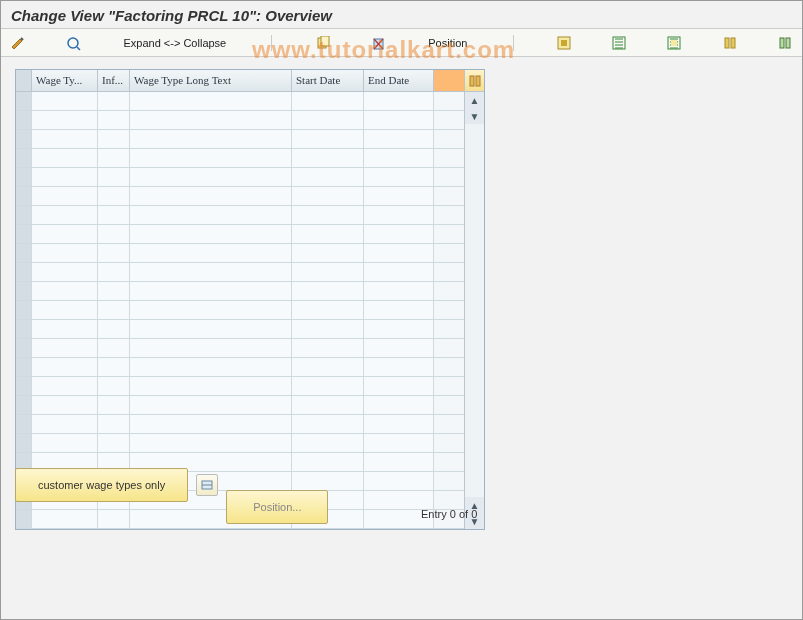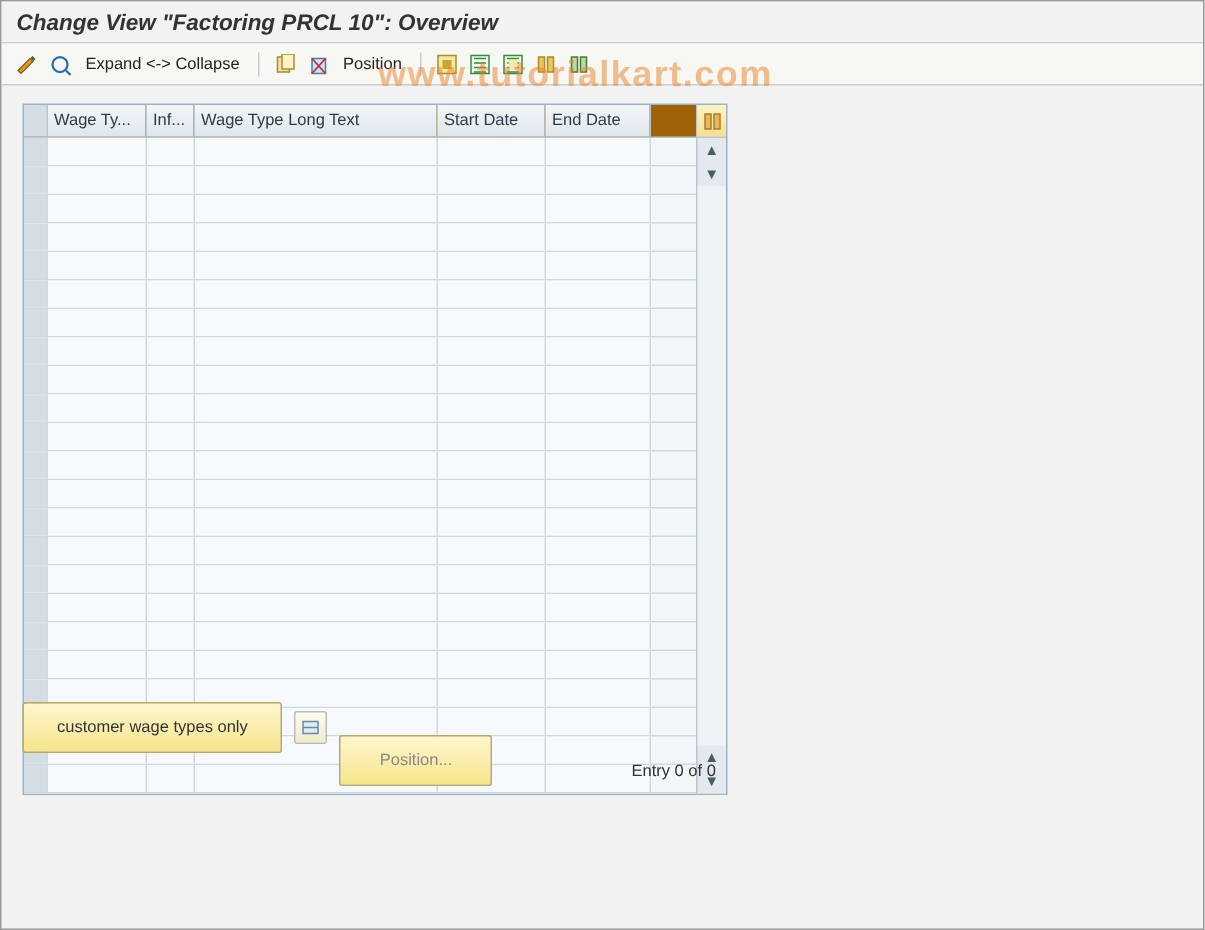--- a/index.html
+++ b/index.html
@@ -26,20 +26,21 @@
     color: #333;
   }
   .toolbar {
     background: #f7f7f3;
     padding: 4px 8px;
     border-bottom: 1px solid #ccc;
     display: flex;
     align-items: center;
     gap: 4px;
     height: 28px;
+    justify-content: space-between;
   }
   .tb-icon {
     width: 18px;
     height: 18px;
     display: inline-flex;
     align-items: center;
     justify-content: center;
     cursor: pointer;
     background: transparent;
     border: none;
@@ -77,23 +78,24 @@
     border: 1px solid #9db3c5;
     background: #eef3f6;
     width: 470px;
     position: relative;
   }
   .table-main {
     flex: 1;
   }
   .thead-row {
     display: flex;
-    background: #a16207;
+    background: #fdba74;
     border-bottom: 1px solid #b9c6d0;
     height: 22px;
+    font-family: Liberation Serif, serif;
   }
   .th {
     font-size: 11px;
     color: #2f3b45;
     padding: 4px 4px;
     border-right: 1px solid #b9c6d0;
     overflow: hidden;
     white-space: nowrap;
     text-overflow: ellipsis;
     background: linear-gradient(#f2f6f8,#dfe7ec);

